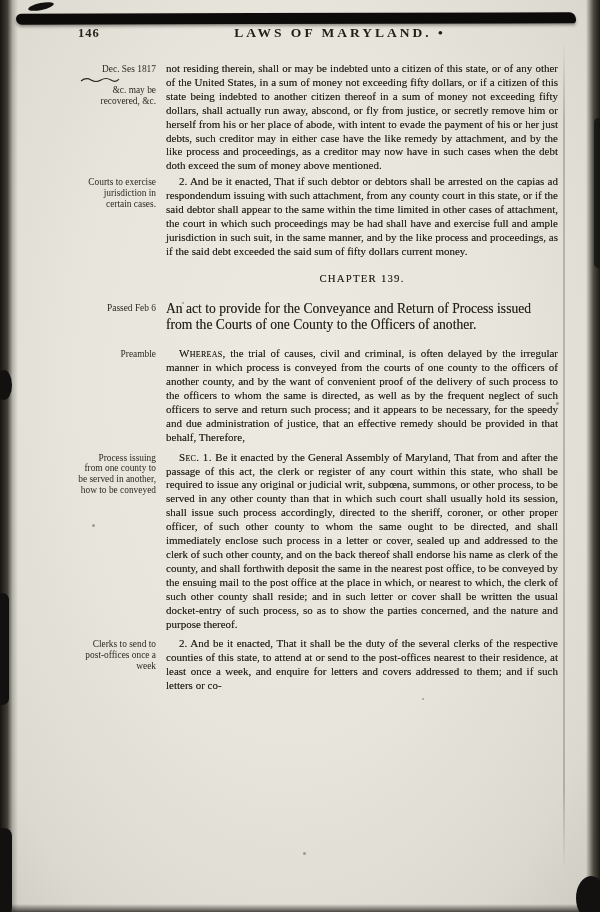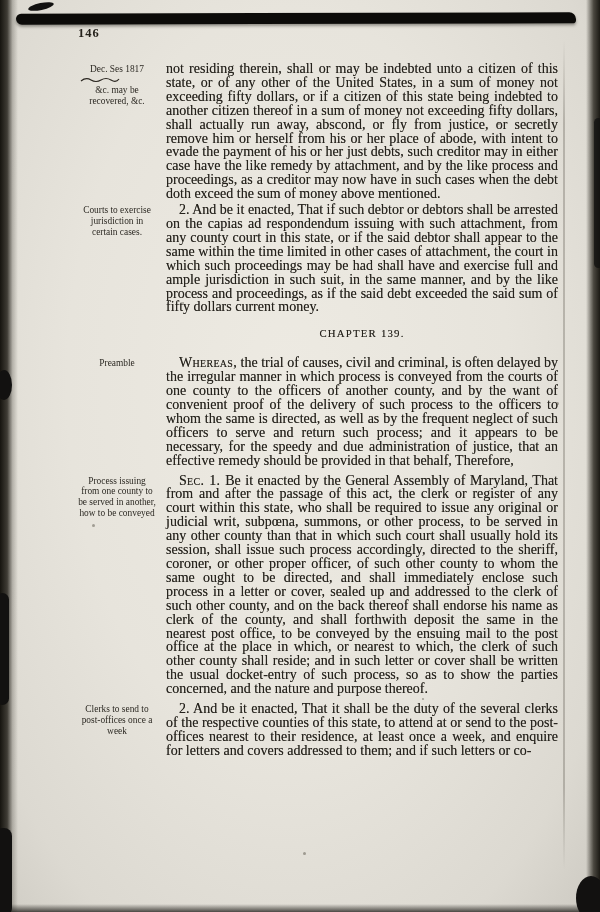--- a/index.html
+++ b/index.html
@@ -62,27 +62,27 @@
   .title-wrap {
     text-align: center; padding-left: 44px;
     font-size: 13.5px; font-weight: bold; letter-spacing: 3px;
     color: #211e18;
   }
 
   .block { position: relative; margin-left: 88px; width: 392px; }
   .mn {
     position: absolute; left: -88px; top: 2px; width: 78px;
     font-size: 9.4px; line-height: 10.8px; color: #2c2923;
-    text-align: center;
+    text-align: right;
   }
   .mn .squiggle { display: block; margin: 1px 0 1px 2px; }
 
   .para {
     margin: 0 0 2px 0;
-    font-size: 14px; line-height: 13.9px;
+    font-size: 11px; line-height: 13.9px;
     text-align: justify; text-indent: 13px;
     text-shadow: 0 0 .4px rgba(30,27,21,.55);
   }
   .noindent { text-indent: 0; }
   .it { }
   .sc { font-variant: small-caps; letter-spacing: .3px; }
 
   .chapter {
     margin: 13px 0 17px 88px; width: 392px;
     text-align: center;
@@ -114,20 +114,21 @@
 <div class="speck sp2"></div>
 <div class="speck sp3"></div>
 <div class="speck sp4"></div>
 <div class="speck sp5"></div>
 <div class="speck sp6"></div>
 
 <div class="page-content">
 
   <div class="page-header">
     <span class="pagenum">146</span>
+    <div class="title-wrap">LAWS OF MARYLAND. •</div>
   </div>
 
   <div class="block">
     <div class="mn">
       <div>Dec. Ses 1817</div>
       <svg class="squiggle" viewBox="0 0 40 8" width="40" height="8">
         <path d="M1 5 Q6 1 11 4 T21 4 T31 4 T39 3" fill="none" stroke="#2a2620" stroke-width="1.2"></path>
       </svg>
       <div>&amp;c. may be recovered, &amp;c.</div>
     </div>
@@ -136,20 +137,26 @@
 
   <div class="block">
     <div class="mn">
       <div>Courts to exercise jurisdiction in certain cases.</div>
     </div>
     <p class="para"><span>2. </span><span class="it">And be it enacted,</span><span> That if such debtor or debtors shall be arrested on the </span><span class="it">capias ad respondendum</span><span> issuing with such attachment, from any county court in this state, or if the said debtor shall appear to the same within the time limited in other cases of attachment, the court in which such proceedings may be had shall have and exercise full and ample jurisdiction in such suit, in the same manner, and by the like process and proceedings, as if the said debt exceeded the said sum of fifty dollars current money.</span></p>
   </div>
 
   <div class="chapter">CHAPTER 139.</div>
 
+  <div class="block">
+    <div class="mn">
+      <div>Passed Feb 6</div>
+    </div>
+    <div class="act-title">An act to provide for the Conveyance and Return of Process issued from the Courts of one County to the Officers of another.</div>
+  </div>
 
   <div class="block gap-sm">
     <div class="mn">
       <div>Preamble</div>
     </div>
     <p class="para"><span class="sc">Whereas,</span><span> the trial of causes, civil and criminal, is often delayed by the irregular manner in which process is conveyed from the courts of one county to the officers of another county, and by the want of convenient proof of the delivery of such process to the officers to whom the same is directed, as well as by the frequent neglect of such officers to serve and return such process; and it appears to be necessary, for the speedy and due administration of justice, that an effective remedy should be provided in that behalf, Therefore,</span></p>
   </div>
 
   <div class="block gap-sm">
     <div class="mn">

